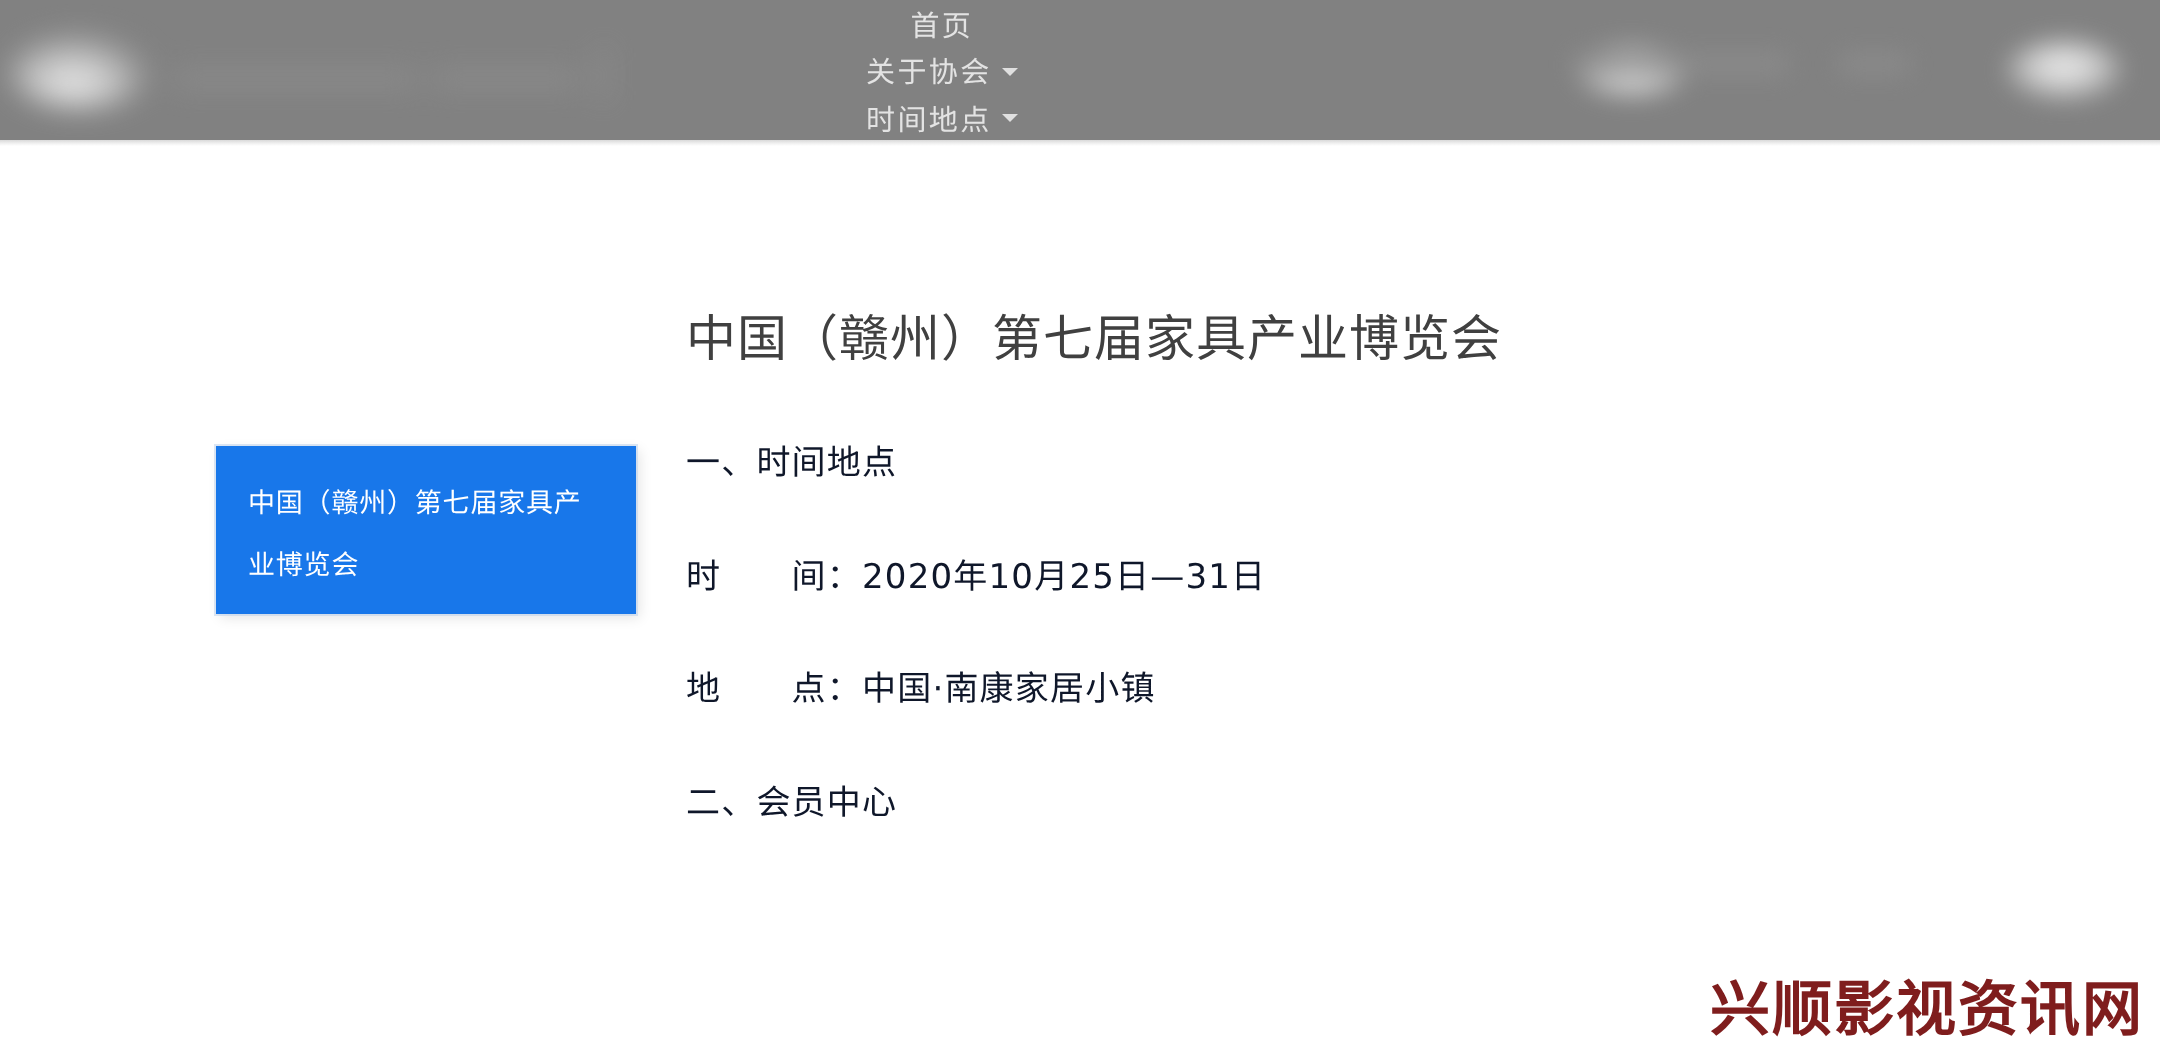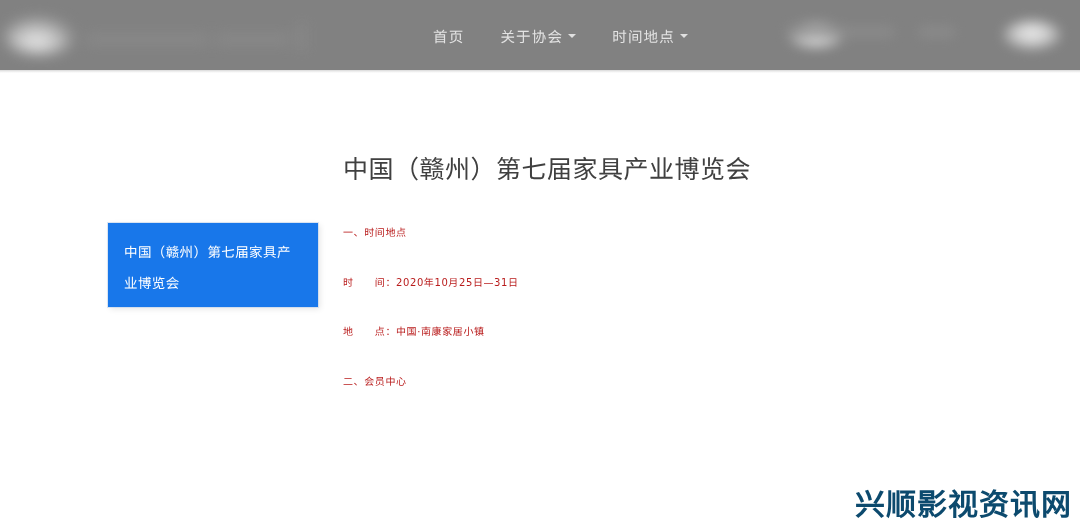--- a/index.html
+++ b/index.html
@@ -84,20 +84,21 @@
 
   
   .main-nav {
     position: absolute;
     left: 415px;
     top: 0;
     height: 70px;
     display: flex;
     align-items: center;
     gap: 0px;
+    flex-direction: column;
   }
   .nav-item {
     display: flex;
     align-items: center;
     height: 70px;
     padding: 0 18px;
     color: #e3e3e3;
     font-size: 14.5px;
     letter-spacing: 1.2px;
     cursor: pointer;
@@ -200,34 +201,34 @@
     line-height: 34px;
     letter-spacing: 0.5px;
     margin: 0;
     font-weight: normal;
     font-family: "DejaVu Sans", "Liberation Sans", sans-serif;
   }
   .article-body {
     margin-top: 26px;
   }
   .article-line {
-    color: #b91c1c;
-    font-size: 10px;
+    color: #0f172a;
+    font-size: 17px;
     line-height: 39.5px;
     letter-spacing: 0.6px;
     white-space: pre;
     font-family: "DejaVu Sans", "Liberation Sans", sans-serif;
   }
 
   
   .watermark {
     position: absolute;
     right: 8px;
     bottom: 4px;
-    color: #0c4a6e;
+    color: #7f1d1d;
     font-size: 30px;
     font-weight: bold;
     letter-spacing: 1px;
     text-shadow: 1px 1px 0 rgba(255, 255, 255, 0.85);
     font-family: "DejaVu Sans", "Liberation Sans", sans-serif;
     user-select: none;
   }
 </style>
 </head>
 <body>

